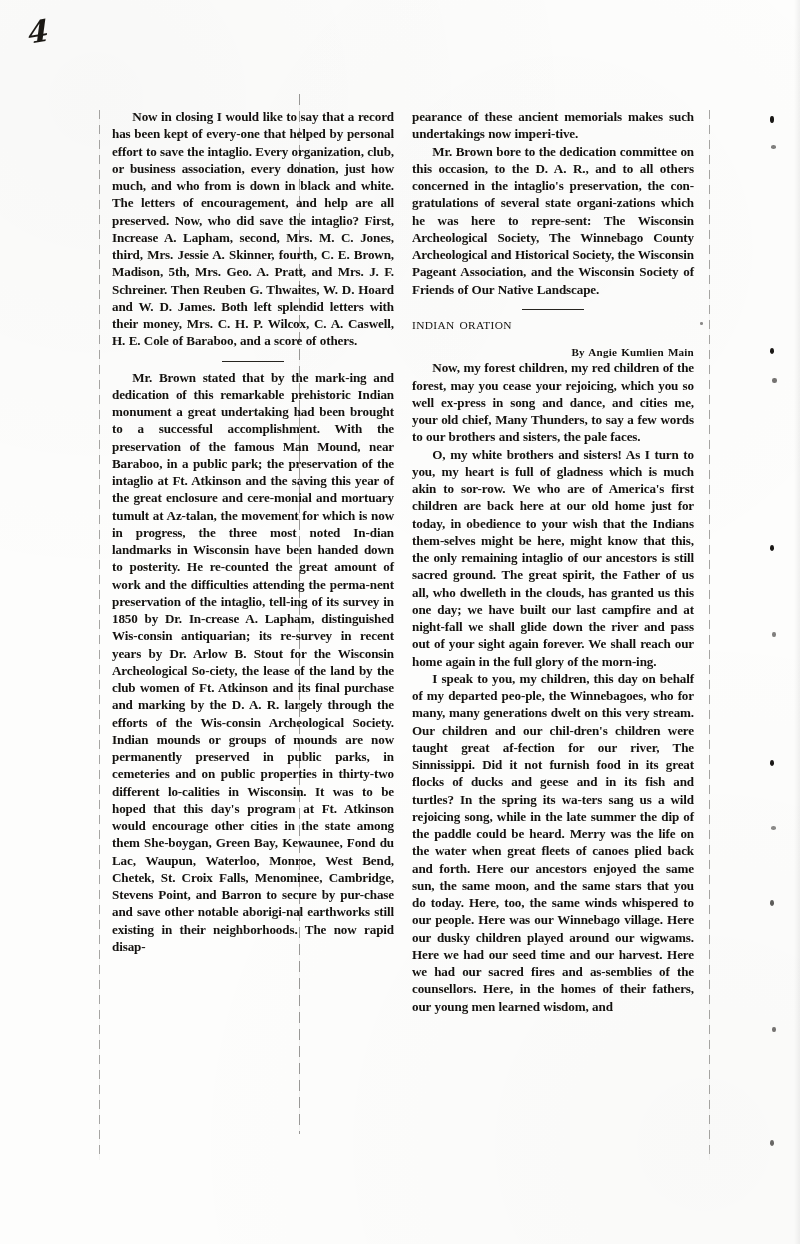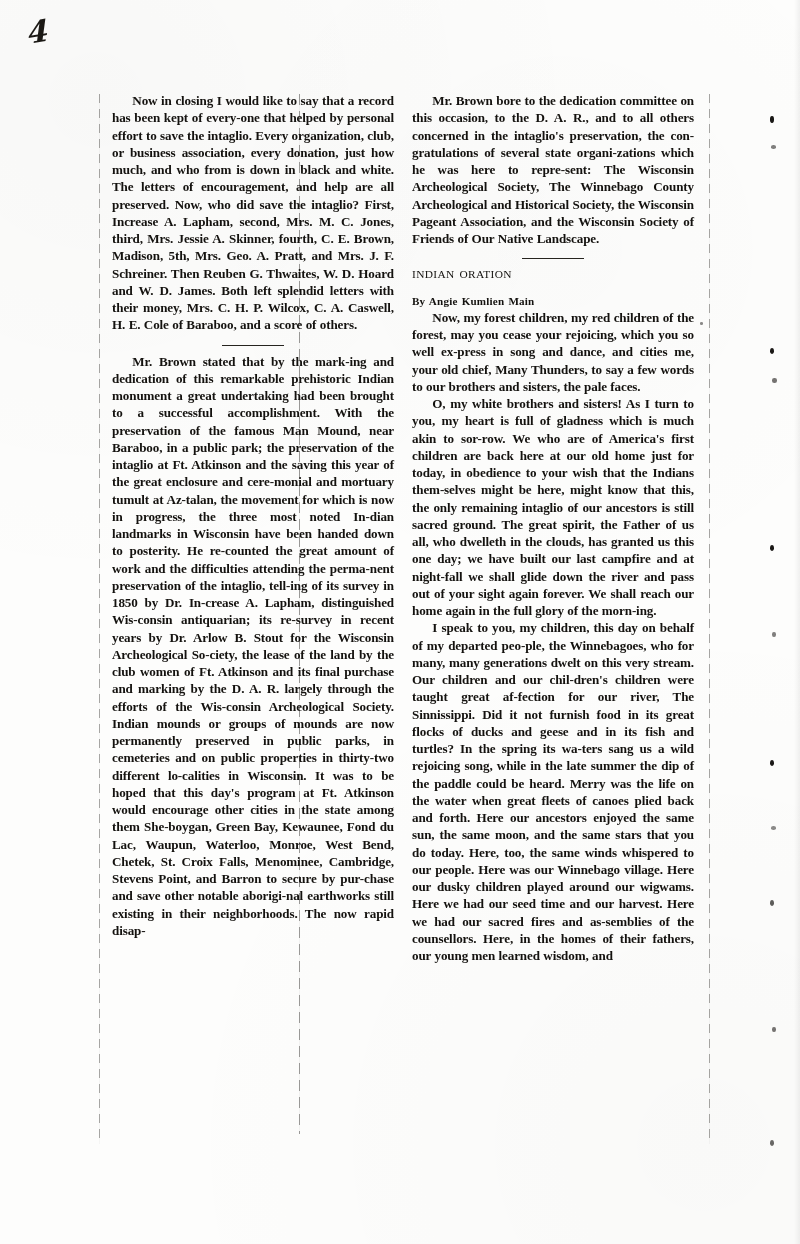--- a/index.html
+++ b/index.html
@@ -41,21 +41,21 @@
     font-weight: 700;
     color: #1b1915;
     transform: rotate(-9deg) skewX(-6deg);
     letter-spacing: 0;
   }
 
   
   #columns {
     position: absolute;
     left: 103px;
-    top: 92px;
+    top: 108px;
     width: 600px;
     height: 1100px;
     display: flex;
     gap: 0;
   }
 
   .column {
     width: 282px;
     padding: 0 9px 0 9px;
     position: relative;
@@ -119,21 +119,21 @@
     font-size: 11.4px;
     line-height: 15.1px;
     font-weight: 400;
     letter-spacing: 0.35px;
     text-transform: uppercase;
     word-spacing: 0.14em;
   }
 
   .byline {
     margin: 12px 0 0 0;
-    text-align: left;
+    text-align: right;
     font-size: 11.1px;
     line-height: 14.4px;
     font-weight: 700;
     letter-spacing: 0.2px;
     word-spacing: 0.1em;
   }
 
   .divider {
     width: 62px;
     height: 0;
@@ -179,20 +179,21 @@
 
       <div class="divider"></div>
 
 
       <p class="body">Mr. Brown stated that by the mark-ing and dedication of this remarkable prehistoric Indian monument a great undertaking had been brought to a successful accomplishment. With the preservation of the famous Man Mound, near Baraboo, in a public park; the preservation of the intaglio at Ft. Atkinson and the saving this year of the great enclosure and cere-monial and mortuary tumult at Az-talan, the movement for which is now in progress, the three most noted In-dian landmarks in Wisconsin have been handed down to posterity. He re-counted the great amount of work and the difficulties attending the perma-nent preservation of the intaglio, tell-ing of its survey in 1850 by Dr. In-crease A. Lapham, distinguished Wis-consin antiquarian; its re-survey in recent years by Dr. Arlow B. Stout for the Wisconsin Archeological So-ciety, the lease of the land by the club women of Ft. Atkinson and its final purchase and marking by the D. A. R. largely through the efforts of the Wis-consin Archeological Society. Indian mounds or groups of mounds are now permanently preserved in public parks, in cemeteries and on public properties in thirty-two different lo-calities in Wisconsin. It was to be hoped that this day's program at Ft. Atkinson would encourage other cities in the state among them She-boygan, Green Bay, Kewaunee, Fond du Lac, Waupun, Waterloo, Monroe, West Bend, Chetek, St. Croix Falls, Menominee, Cambridge, Stevens Point, and Barron to secure by pur-chase and save other notable aborigi-nal earthworks still existing in their neighborhoods. The now rapid disap-</p>
 
     </div>
 
     <div class="column rule-right">
 
+      <p class="body cont">pearance of these ancient memorials makes such undertakings now imperi-tive.</p>
 
       <p class="body">Mr. Brown bore to the dedication committee on this occasion, to the D. A. R., and to all others concerned in the intaglio's preservation, the con-gratulations of several state organi-zations which he was here to repre-sent: The Wisconsin Archeological Society, The Winnebago County Archeological and Historical Society, the Wisconsin Pageant Association, and the Wisconsin Society of Friends of Our Native Landscape.</p>
 
       <div class="divider"></div>
 
       <h2 class="section-head">INDIAN ORATION</h2>
 
       <div class="byline">By Angie Kumlien Main</div>
 
       <p class="body">Now, my forest children, my red children of the forest, may you cease your rejoicing, which you so well ex-press in song and dance, and cities me, your old chief, Many Thunders, to say a few words to our brothers and sisters, the pale faces.</p>

